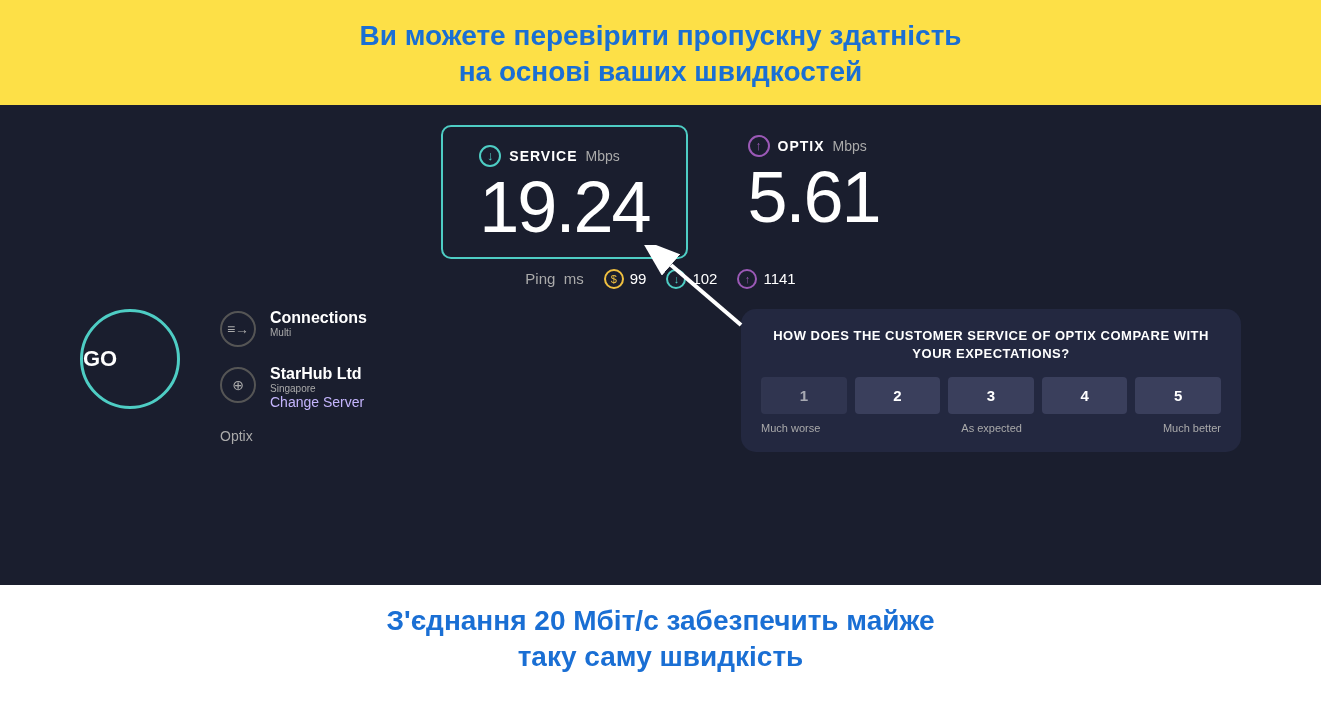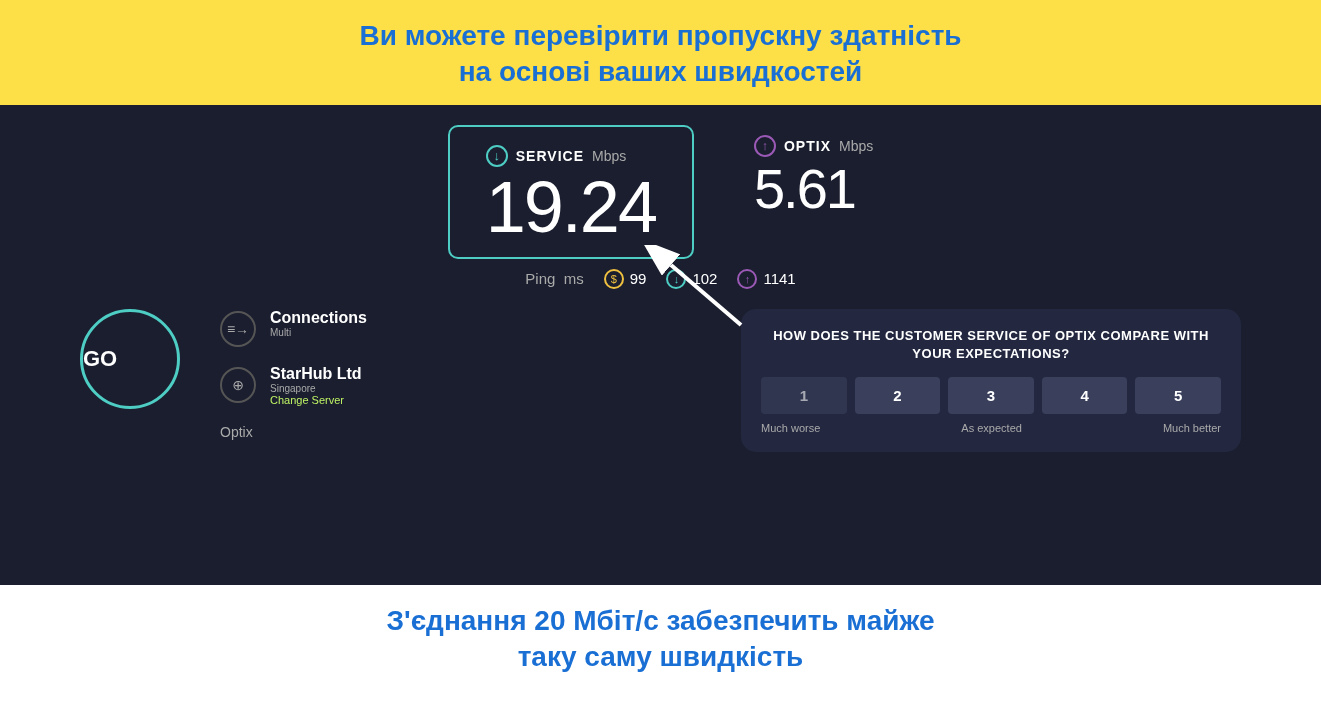--- a/index.html
+++ b/index.html
@@ -116,21 +116,21 @@
       border: 2px solid #9b59b6;
       border-radius: 50%;
       display: flex;
       align-items: center;
       justify-content: center;
       color: #9b59b6;
       font-size: 13px;
     }
 
     .upload-speed {
-      font-size: 56px;
+      font-size: 72px;
       font-weight: 300;
       color: #fff;
       line-height: 1;
       letter-spacing: -2px;
     }
 
     
     .ping-row {
       display: flex;
       align-items: center;
@@ -252,22 +252,22 @@
       font-size: 16px;
       font-weight: bold;
     }
 
     .info-subtitle {
       color: #aaa;
       font-size: 10px;
     }
 
     .info-link {
-      color: #bef264;
-      font-size: 11px;
+      color: #c4b5fd;
+      font-size: 14px;
       cursor: pointer;
     }
 
     .info-name {
       color: #aaa;
       font-size: 14px;
     }
 
     
     .survey-panel {

